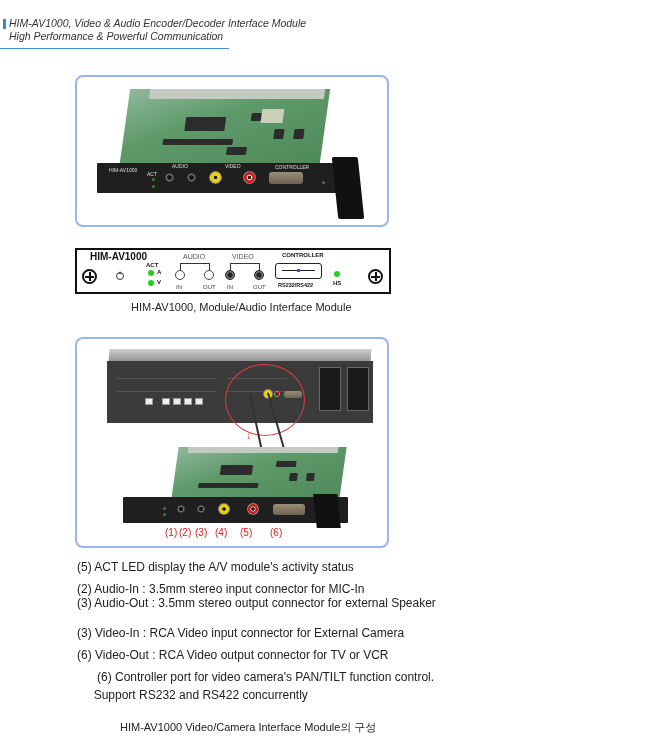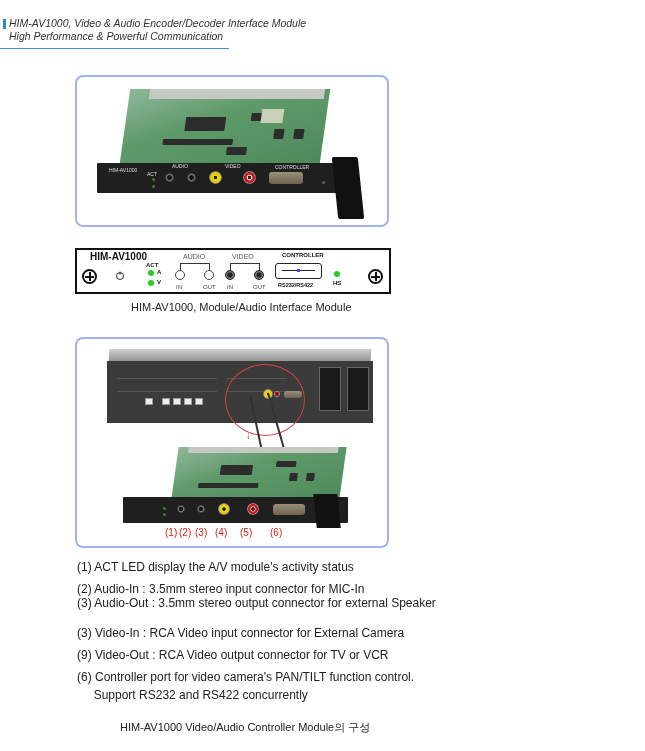--- a/index.html
+++ b/index.html
@@ -195,22 +195,22 @@
 <div class="num-labels">
   <span style="left:0px;">(1)</span>
   <span style="left:14px;">(2)</span>
   <span style="left:30px;">(3)</span>
   <span style="left:50px;">(4)</span>
   <span style="left:75px;">(5)</span>
   <span style="left:105px;">(6)</span>
 </div>
 
 <div class="desc-list">
-  <div class="desc-item" style="top:0px;">(1) ACT LED display the A/V module's activity status</div>
+  <div class="desc-item" style="top:0px;">(5) ACT LED display the A/V module's activity status</div>
   <div class="desc-item" style="top:22px;">(2) Audio-In : 3.5mm stereo input connector for MIC-In</div>
   <div class="desc-item" style="top:36px;">(3) Audio-Out : 3.5mm stereo output connector for external Speaker</div>
   <div class="desc-item" style="top:66px;">(3) Video-In : RCA Video input connector for External Camera</div>
-  <div class="desc-item" style="top:88px;">(9) Video-Out : RCA Video output connector for TV or VCR</div>
-  <div class="desc-item" style="top:110px;">(6) Controller port for video camera's PAN/TILT function control.</div>
+  <div class="desc-item" style="top:88px;">(6) Video-Out : RCA Video output connector for TV or VCR</div>
+  <div class="desc-item" style="top:110px;margin-left:20px;">(6) Controller port for video camera's PAN/TILT function control.</div>
   <div class="desc-item" style="top:128px; white-space: pre;">     Support RS232 and RS422 concurrently</div>
 </div>
 
-<div class="caption" id="caption2">HIM-AV1000 Video/Audio Controller Module의 구성</div>
+<div class="caption" id="caption2">HIM-AV1000 Video/Camera Interface Module의 구성</div>
 
 </body></html>

